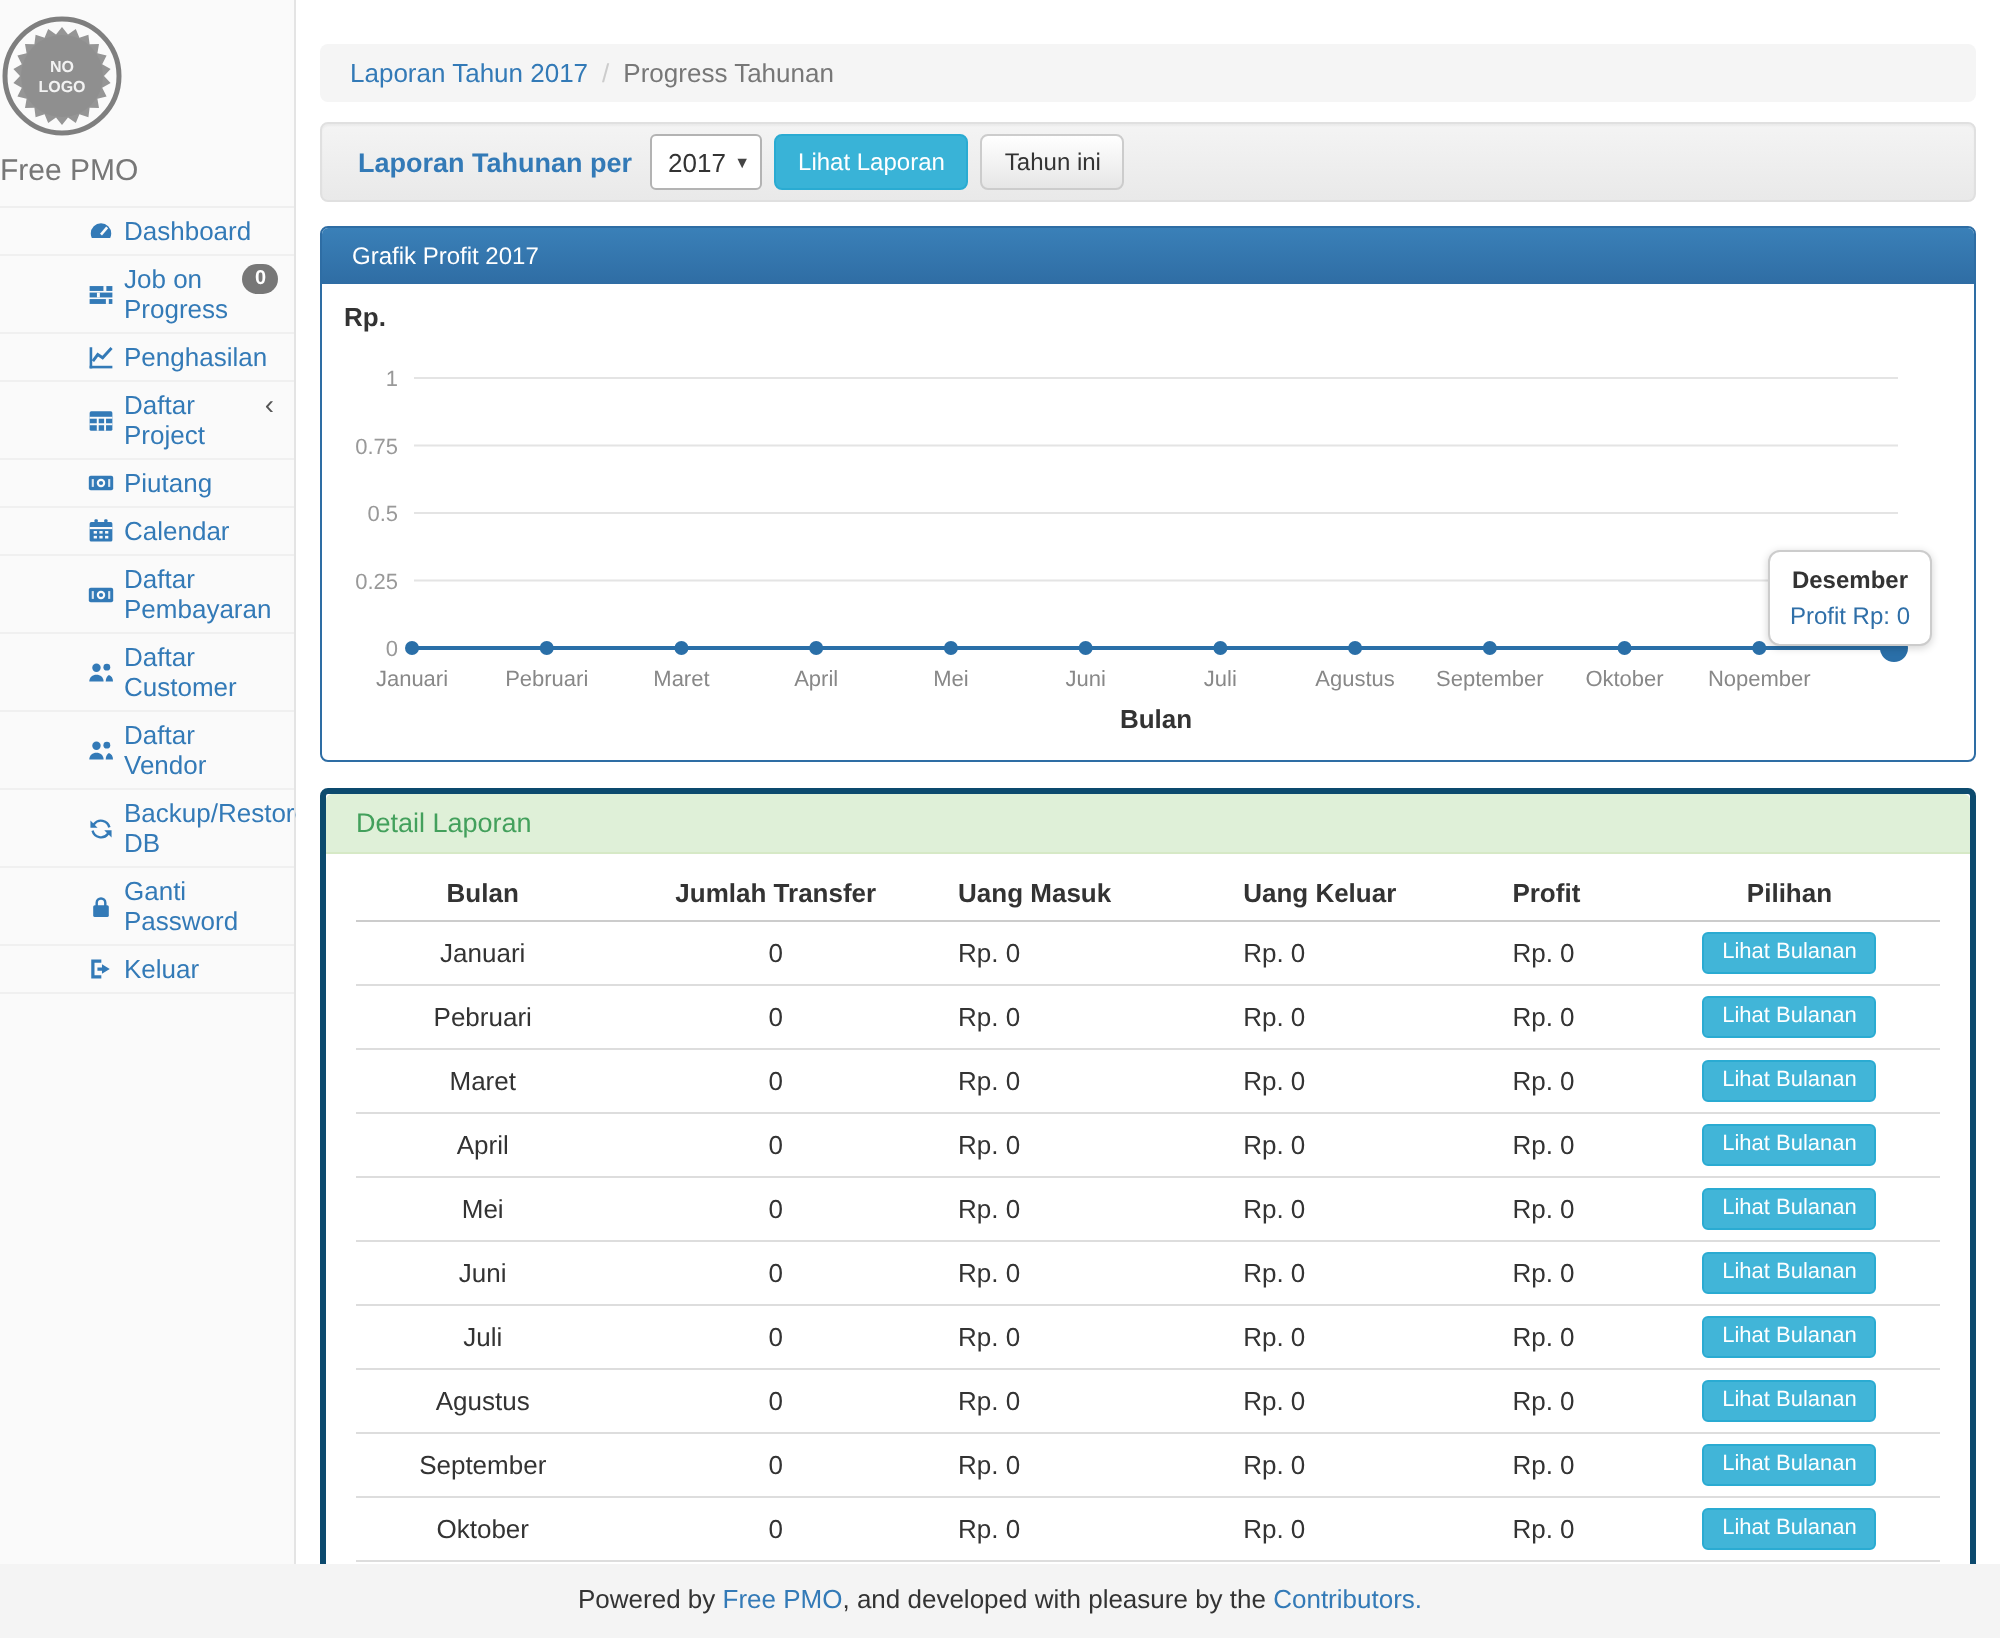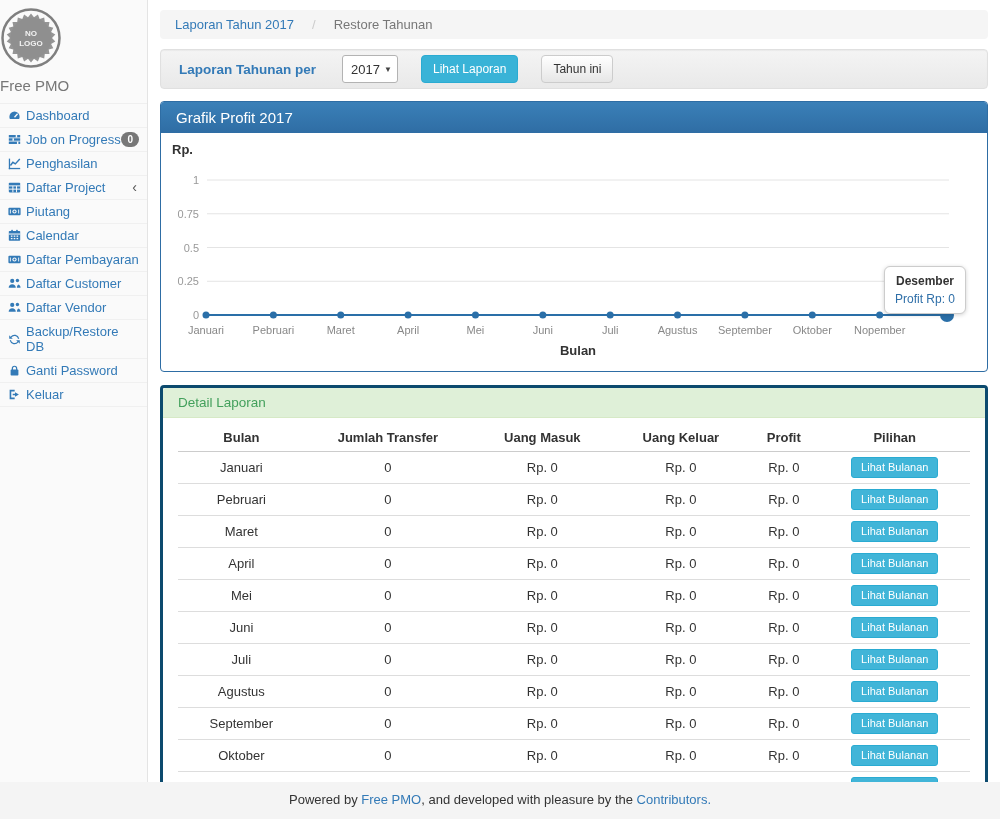--- a/index.html
+++ b/index.html
@@ -11,71 +11,71 @@
   .app { width:1000px; height:819px; position:relative; }
 
   
   .sidebar {
     position:absolute; left:0; top:0; width:148px; height:782px;
     background:#fafafa; border-right:1px solid #e4e4e4;
   }
   .brand { text-align:left; padding:7px 0 9px; border-bottom:1px solid #efefef; }
   .brand-name { color:#777; font-size:15px; margin-top:5px; }
   ul.menu { list-style:none; margin:0; padding:0; }
-  li.menu-item { position:relative; border-bottom:1px solid #f0f0f0; }
+  li.menu-item { position:relative; border-bottom:1px solid #f0f0f0;padding-left:36px; }
   li.menu-item a {
     display:flex; align-items:center; gap:5px; padding:4px 8px;
     color:#337ab7; text-decoration:none; font-size:13px; line-height:15px;
   }
   .mi { display:inline-flex; width:13px; justify-content:center; }
   .mi svg { width:13px; height:13px; fill:#337ab7; color:#337ab7; display:block; }
   .badge {
     position:absolute; right:8px; top:4px; background:#777; color:#fff;
     font-size:10px; font-weight:bold; padding:2.5px 6px; border-radius:9px; line-height:1;
   }
   .chev { position:absolute; right:10px; top:3px; color:#555; font-size:14px; line-height:16px; }
 
   
   main {
     position:absolute; left:148px; top:0; width:852px; height:782px;
     padding:10px 12px 0 12px; background:#fff; overflow:hidden;
   }
   .breadcrumb {
-    background:#f5f5f5; border-radius:4px; padding:7px 15px; margin:0 0 10px 0;
-    list-style:none; display:flex; gap:18px; font-size:13px; align-items:center;
+    background:#f5f5f5; border-radius:4px; padding:7px 15px; margin:12px 0 10px 0;
+    list-style:none; display:flex; gap:7px; font-size:13px; align-items:center;
   }
   .breadcrumb a { color:#337ab7; text-decoration:none; }
   .breadcrumb .sep { color:#ccc; }
   .breadcrumb .active { color:#777; }
 
   .well {
     background:linear-gradient(#f4f4f4,#e9e9e9); border:1px solid #e0e0e0; border-radius:4px;
     box-shadow:inset 0 1px 1px rgba(0,0,0,.04);
     padding:6px 18px; margin-bottom:12px; height:40px;
-    display:flex; align-items:center; gap:23px;
+    display:flex; align-items:center; gap:6px;
   }
   .filter-label { color:#337ab7; font-weight:bold; font-size:13.5px; margin-right:3px; }
   .select {
     background:#fff; border:1px solid #b3b3b3; border-radius:3px; height:28px; width:56px;
     display:flex; align-items:center; justify-content:space-between; padding:0 5px 0 8px;
     font-size:13px; cursor:default;
   }
   .select .caret-glyph { font-size:8px; color:#444; }
   .btn {
     border-radius:4px; font-size:12px; padding:5px 11px; height:28px; line-height:16px;
     cursor:pointer; font-family:"Liberation Sans", sans-serif;
   }
   .btn-info { background:#39b3d7; border:1px solid #2aabd2; color:#fff; }
   .btn-default { background:linear-gradient(#fff,#e6e6e6); border:1px solid #ccc; color:#333; }
 
   .panel { border-radius:4px; margin-bottom:13px; background:#fff; }
   .panel-primary { border:1px solid #2e6da4; }
   .panel-primary .panel-heading {
     background:linear-gradient(#3a80b8,#2f6da4); color:#fff; padding:7px 15px;
-    font-size:15px; border-radius:3px 3px 0 0;
+    font-size:12px; border-radius:3px 3px 0 0;
   }
   .panel-success { border:3px solid #0c4a6e; }
   .panel-success .panel-heading {
     background:#dff0d8; color:#43a05c; padding:7px 15px; font-size:13.5px;
     border-bottom:1px solid #d6e9c6; border-radius:3px 3px 0 0;
   }
   .panel-success .panel-body { padding:6px 15px 14px; border-radius:0 0 3px 3px; }
 
   .chart-body { position:relative; height:238px; border-radius:0 0 3px 3px; }
   .chart-ylabel { position:absolute; left:11px; top:9px; font-weight:bold; font-size:13px; color:#333; }
@@ -83,21 +83,21 @@
   .tooltip-box {
     position:absolute; right:21px; top:133px; background:#fff; border:1px solid #ccc;
     border-radius:6px; box-shadow:0 1px 4px rgba(0,0,0,.18); padding:7px 10px; text-align:center;
   }
   .tt-title { font-weight:bold; font-size:12px; color:#333; margin-bottom:4px; white-space:nowrap; }
   .tt-text { font-size:12px; color:#2f6fa8; white-space:nowrap; }
 
   table.detail { width:100%; border-collapse:collapse; font-size:13px; }
   table.detail th { font-weight:bold; padding:6px 8px; border-bottom:1px solid #ccc; }
   table.detail td { padding:5px 8px; border-bottom:1px solid #ddd; }
-  .ta-c { text-align:center; } .ta-r { text-align:center;margin-top:44px; }
+  .ta-c { text-align:center; } .ta-r { text-align:left;margin-top:44px; }
   .btn-table {
     background:#41b5d8; border:1px solid #2aabd2; color:#fff; font-size:11px;
     padding:3px 9px; border-radius:3px; cursor:pointer; line-height:13px;
     font-family:"Liberation Sans", sans-serif;
   }
   col.c1{width:16%} col.c2{width:21%} col.c3{width:18%} col.c4{width:17%} col.c5{width:9%} col.c6{width:19%}
 
   footer {
     position:absolute; left:0; bottom:0; width:1000px; height:37px; background:#f4f4f4;
     text-align:center; padding-top:10px; font-size:13px; color:#333;
@@ -286,21 +286,21 @@
           </a>
         </li>
       </ul>
   </aside>
 
   <main>
 
     <ol class="breadcrumb">
       <li><a href="#">Laporan Tahun 2017</a></li>
       <li class="sep">/</li>
-      <li class="active">Restore Tahunan</li>
+      <li class="active">Progress Tahunan</li>
     </ol>
 
     <div class="well">
       <span class="filter-label">Laporan Tahunan per</span>
       <div class="select">
         <span>2017</span>
         <span class="caret-glyph">▼</span>
       </div>
       <button class="btn btn-info">Lihat Laporan</button>
       <button class="btn btn-default">Tahun ini</button>

